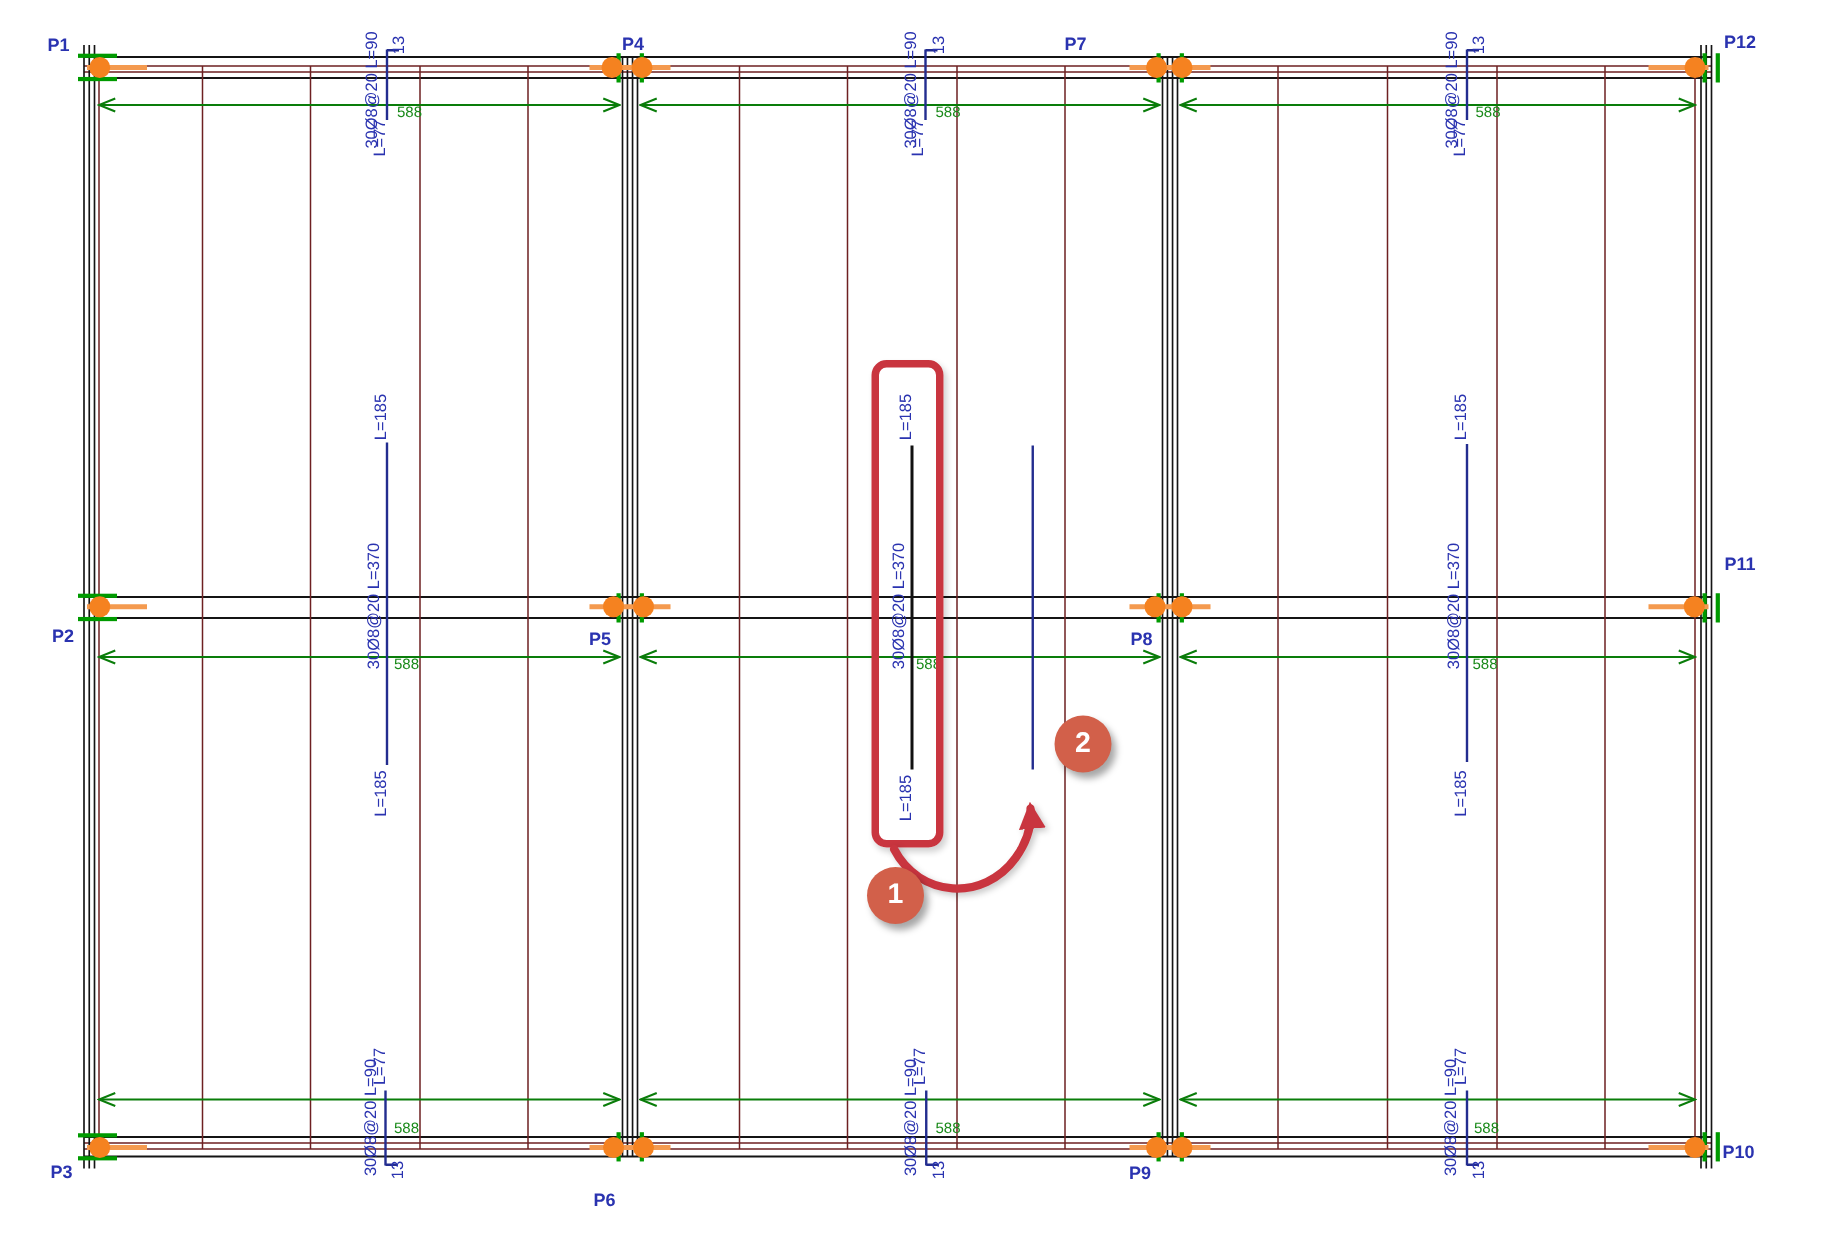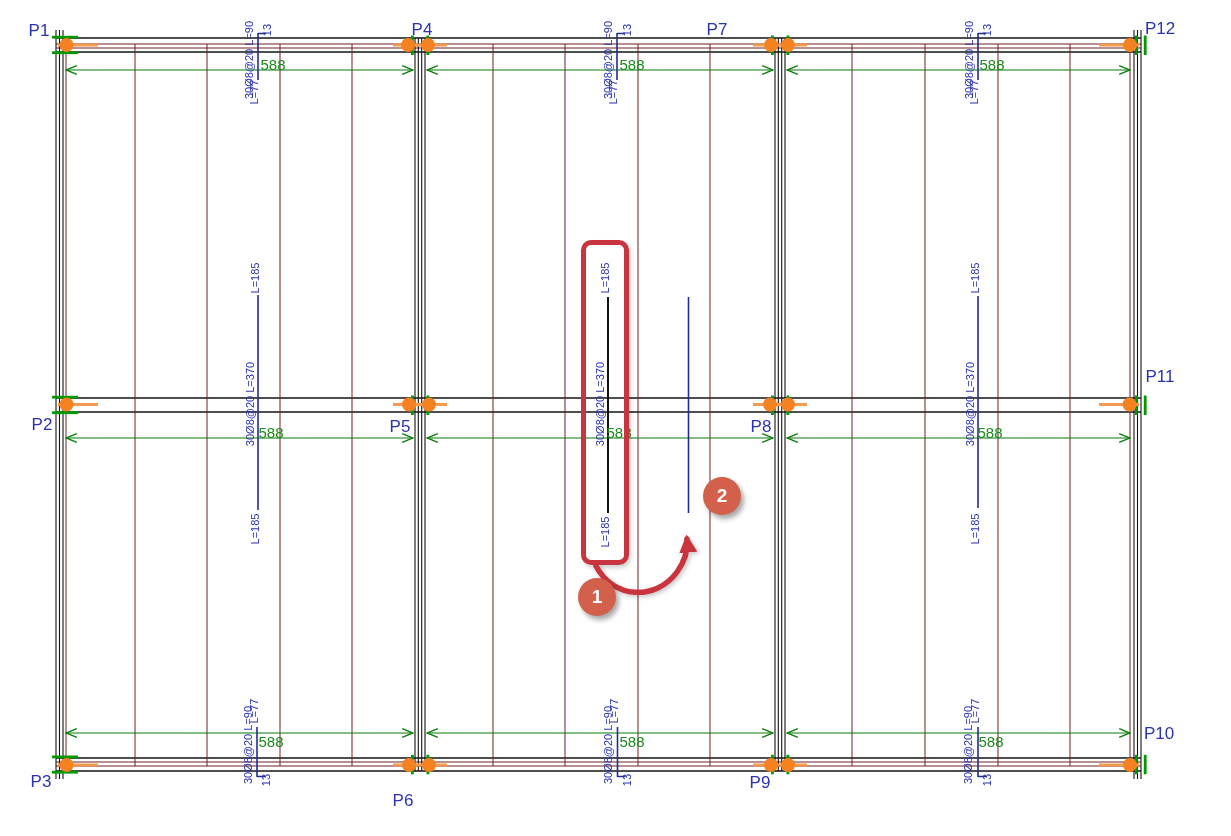--- a/index.html
+++ b/index.html
@@ -1,24 +1,24 @@
 <!DOCTYPE html>
 <html style="--navy_text: #2a33b0; --navy_line: #232d8f; --black_line: #141414; --maroon: #6e2022; --green_line: #0a7d0a; --green_text: #1a8a1a; --green_tick: #009a00; --orange: #f58220; --orange_line: #f49a4f; --accent_red: #c9353f; --callout_fill: #d2604a;"><head>
 <meta charset="utf-8">
 <style>
   html,body{margin:0;padding:0;background:#ffffff;}
   #canvas{position:relative;width:1231px;height:836px;background:#fff;overflow:hidden;
           font-family:"Liberation Sans",sans-serif;}
   svg.layer{position:absolute;left:0;top:0;}
   .vlbl{position:absolute;font-size:11px;color:var(--navy_text);white-space:nowrap;
         transform:translate(-50%,-50%) rotate(-90deg);line-height:1;}
-  .plabel{position:absolute;font-size:17px;color:var(--navy_text);white-space:nowrap;
-        transform:translate(-50%,-50%);line-height:1;}
-  .dimlbl{position:absolute;font-size:15px;color:var(--green_text);white-space:nowrap;
-        transform:translate(-50%,-50%);line-height:1;}
+  .plabel{position:absolute;font-size:12px;color:var(--navy_text);white-space:nowrap;
+        transform:translate(-50%,-50%);line-height:1;font-weight:bold;}
+  .dimlbl{position:absolute;font-size:10px;color:var(--green_text);white-space:nowrap;
+        transform:translate(-50%,-50%);line-height:1;margin-top:12px;}
   .hl{position:absolute;left:581px;top:240px;width:48px;height:325px;box-sizing:border-box;
       border:5px solid var(--accent_red);border-radius:10px;
       box-shadow:2px 3px 4px rgba(0,0,0,0.18);}
   .step{position:absolute;width:38px;height:38px;border-radius:50%;
         background:var(--callout_fill);color:#fff;font-size:19px;font-weight:bold;
         display:flex;align-items:center;justify-content:center;
         box-shadow:3px 4px 5px rgba(0,0,0,0.35);}
   #arrow-layer{filter:drop-shadow(2px 2px 2px rgba(0,0,0,0.22));pointer-events:none;}
 </style>
 </head>
@@ -134,21 +134,21 @@
   <div class="plabel" style="left:422px;top:29px">P4</div>
   <div class="plabel" style="left:717px;top:29px">P7</div>
   <div class="plabel" style="left:1160px;top:28px">P12</div>
   <div class="plabel" style="left:42px;top:424px">P2</div>
   <div class="plabel" style="left:400px;top:426px">P5</div>
   <div class="plabel" style="left:761px;top:426px">P8</div>
   <div class="plabel" style="left:1160px;top:376px">P11</div>
   <div class="plabel" style="left:41px;top:781px">P3</div>
   <div class="plabel" style="left:403px;top:800px">P6</div>
   <div class="plabel" style="left:760px;top:782px">P9</div>
-  <div class="plabel" style="left:1159px;top:733px">P10</div>
+  <div class="plabel" style="left:1159px;top:768px">P10</div>
 
   <div class="vlbl" style="left:249px;top:60px">30Ø8@20 L=90</div>
   <div class="vlbl" style="left:608px;top:60px">30Ø8@20 L=90</div>
   <div class="vlbl" style="left:969px;top:60px">30Ø8@20 L=90</div>
   <div class="vlbl" style="left:267px;top:30px">13</div>
   <div class="vlbl" style="left:627px;top:30px">13</div>
   <div class="vlbl" style="left:987px;top:30px">13</div>
   <div class="vlbl" style="left:254px;top:92px">L=77</div>
   <div class="vlbl" style="left:613px;top:92px">L=77</div>
   <div class="vlbl" style="left:974px;top:92px">L=77</div>

